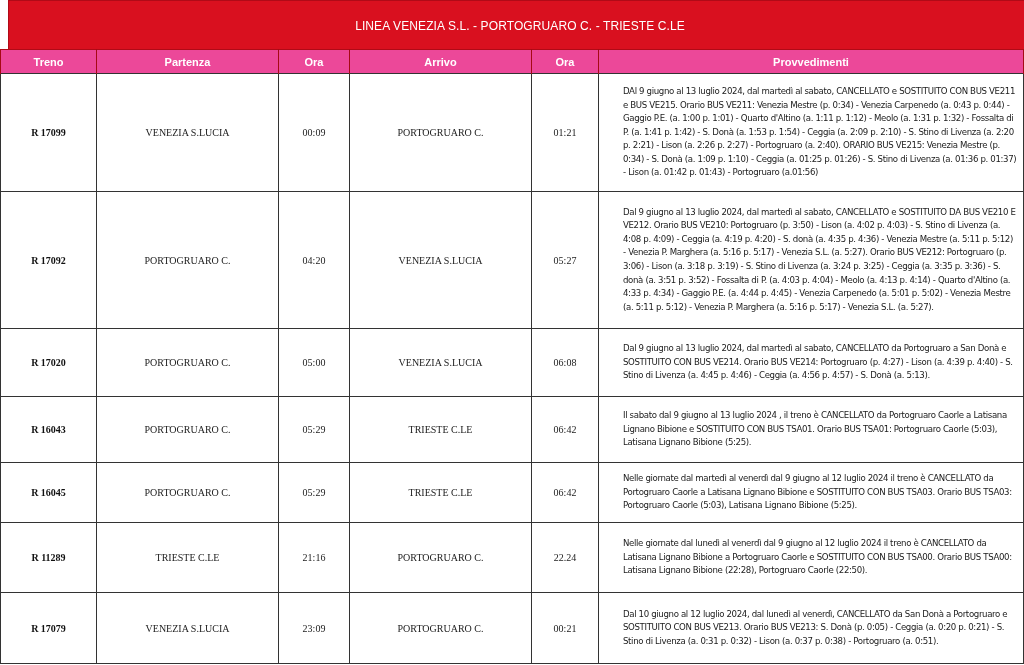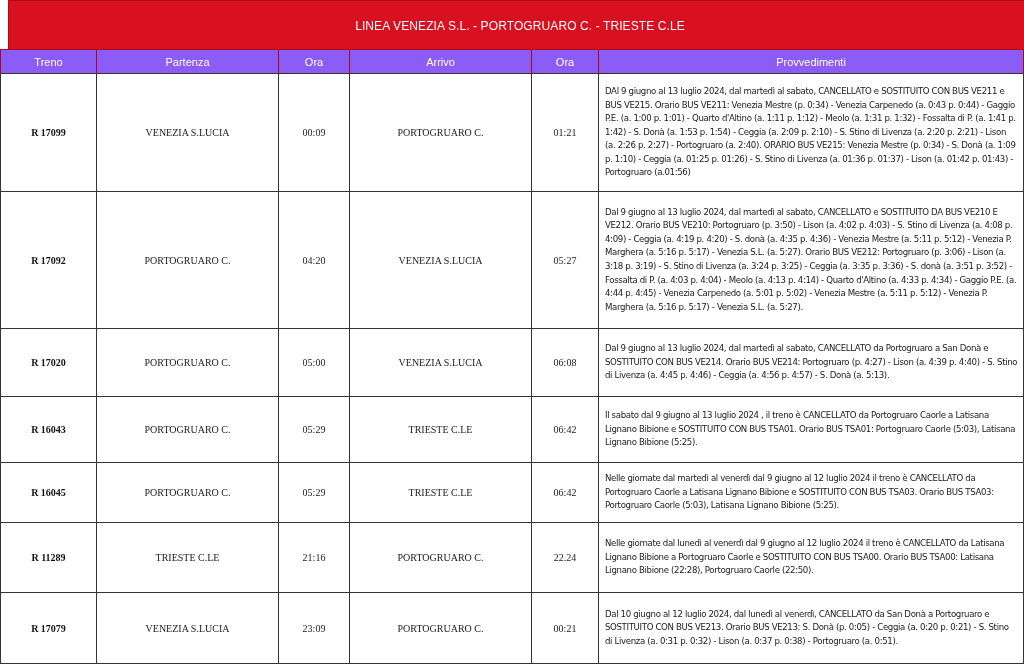--- a/index.html
+++ b/index.html
@@ -9,30 +9,30 @@
       position: absolute; left: 0; top: 0; width: 1022px; height: 49px;
       background: #d9101f; border: 1px solid #b00a17; border-bottom: none;
       color: #fff; font-size: 12px; display: flex; align-items: center; justify-content: center;
       letter-spacing: 0.1px;
       margin-left: 8px;
     }
     table {
       position: absolute; left: 0; top: 49px; width: 1023px; border-collapse: collapse; table-layout: fixed;
     }
     th {
-      background: #8b5cf6; color: #fff; font-weight: normal; font-size: 11px; height: 23px;
+      background: #ec4899; color: #fff; font-weight: bold; font-size: 11px; height: 23px;
       border-left: 1px solid #a60914; border-right: 1px solid #a60914; border-top: 1px solid #b00a17;
       padding: 0; text-align: center;
     }
     td {
       border: 1px solid #333; font-size: 10px; color: #222; text-align: center; padding: 0; vertical-align: middle; font-family: Liberation Serif, serif;
     }
     td.train { font-weight: bold; color: #111; }
     td.note {
-      text-align: left; font-size: 8.6px; line-height: 13.6px; padding: 0 5px 0 6px; color: #1a1a1a;
+      text-align: left; font-size: 8.6px; line-height: 13.6px; padding: 0 5px 0 24px; color: #1a1a1a;
       font-family: "DejaVu Sans", sans-serif; letter-spacing: -0.35px;
     }
     tr.r1 td { height: 117px; }
     tr.r2 td { height: 136px; }
     tr.r3 td { height: 67px; }
     tr.r4 td { height: 65px; }
     tr.r5 td { height: 59px; }
     tr.r6 td { height: 69px; }
     tr.r7 td { height: 70px; }
   </style>

